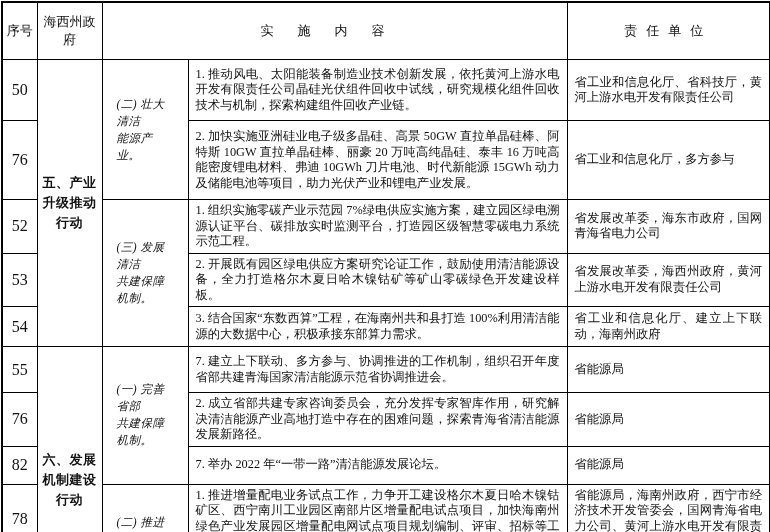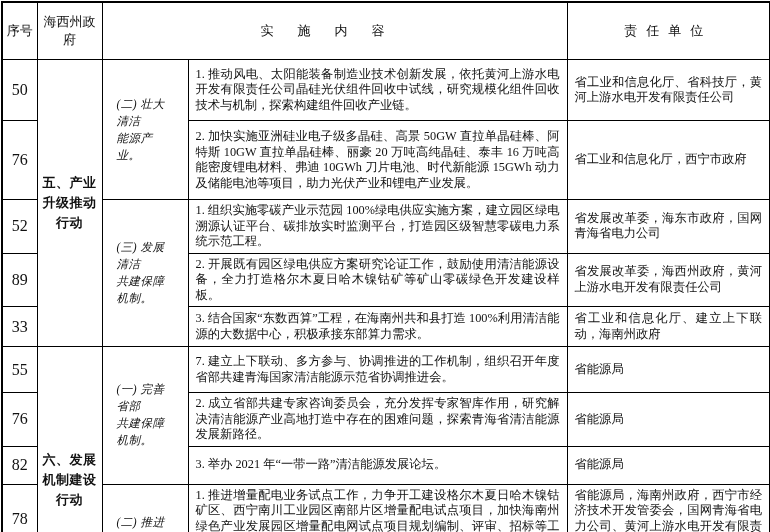--- a/index.html
+++ b/index.html
@@ -75,39 +75,39 @@
 行动</td>
     <td class="subtask" rowspan="2">(二) 壮大清洁
 能源产业。</td>
     <td class="content">1. 推动风电、太阳能装备制造业技术创新发展，依托黄河上游水电开发有限责任公司晶硅光伏组件回收中试线，研究规模化组件回收技术与机制，探索构建组件回收产业链。</td>
     <td class="unit">省工业和信息化厅、省科技厅，黄河上游水电开发有限责任公司</td>
   </tr>
 
   <tr style="height:79px">
     <td class="num">76</td>
     <td class="content">2. 加快实施亚洲硅业电子级多晶硅、高景 50GW 直拉单晶硅棒、阿特斯 10GW 直拉单晶硅棒、丽豪 20 万吨高纯晶硅、泰丰 16 万吨高能密度锂电材料、弗迪 10GWh 刀片电池、时代新能源 15GWh 动力及储能电池等项目，助力光伏产业和锂电产业发展。</td>
-    <td class="unit">省工业和信息化厅，西宁市政府</td>
+    <td class="unit">省工业和信息化厅，多方参与</td>
   </tr>
 
   <tr style="height:45px">
     <td class="num">52</td>
     <td class="subtask" rowspan="3">(三) 发展清洁
 共建保障机制。</td>
-    <td class="content">1. 组织实施零碳产业示范园 100%绿电供应实施方案，建立园区绿电溯源认证平台、碳排放实时监测平台，打造园区级智慧零碳电力系统示范工程。</td>
+    <td class="content">1. 组织实施零碳产业示范园 7%绿电供应实施方案，建立园区绿电溯源认证平台、碳排放实时监测平台，打造园区级智慧零碳电力系统示范工程。</td>
     <td class="unit">省发展改革委，海东市政府，国网青海省电力公司</td>
   </tr>
 
   <tr style="height:42px">
-    <td class="num">89</td>
+    <td class="num">53</td>
     <td class="content">2. 开展既有园区绿电供应方案研究论证工作，鼓励使用清洁能源设备，全力打造格尔木夏日哈木镍钴矿等矿山零碳绿色开发建设样板。</td>
     <td class="unit">省发展改革委，海西州政府，黄河上游水电开发有限责任公司</td>
   </tr>
 
   <tr style="height:40px">
-    <td class="num">33</td>
+    <td class="num">54</td>
     <td class="content">3. 结合国家“东数西算”工程，在海南州共和县打造 100%利用清洁能源的大数据中心，积极承接东部算力需求。</td>
     <td class="unit">省工业和信息化厅、建立上下联动，海南州政府</td>
   </tr>
 
   <tr style="height:46px">
     <td class="num">55</td>
     <td class="task" rowspan="5">六、发展
 机制建设
 行动</td>
     <td class="subtask" rowspan="3">(一) 完善省部
@@ -117,21 +117,21 @@
   </tr>
 
   <tr style="height:42px">
     <td class="num">76</td>
     <td class="content">2. 成立省部共建专家咨询委员会，充分发挥专家智库作用，研究解决清洁能源产业高地打造中存在的困难问题，探索青海省清洁能源发展新路径。</td>
     <td class="unit">省能源局</td>
   </tr>
 
   <tr style="height:38px">
     <td class="num">82</td>
-    <td class="content">3. 举办 2021 年“一带一路”清洁能源发展论坛。</td>
+    <td class="content">7. 举办 2022 年“一带一路”清洁能源发展论坛。</td>
     <td class="unit">省能源局</td>
   </tr>
 
   <tr style="height:54px">
     <td class="num">78</td>
     <td class="subtask" rowspan="2">(二) 推进电力
 市场化改革。</td>
     <td class="content">1. 推进增量配电业务试点工作，力争开工建设格尔木夏日哈木镍钴矿区、西宁南川工业园区南部片区增量配电试点项目，加快海南州绿色产业发展园区增量配电网试点项目规划编制、评审、招标等工作。</td>
     <td class="unit">省能源局，海南州政府，西宁市经济技术开发管委会，国网青海省电力公司、黄河上游水电开发有限责任公司</td>
   </tr>

